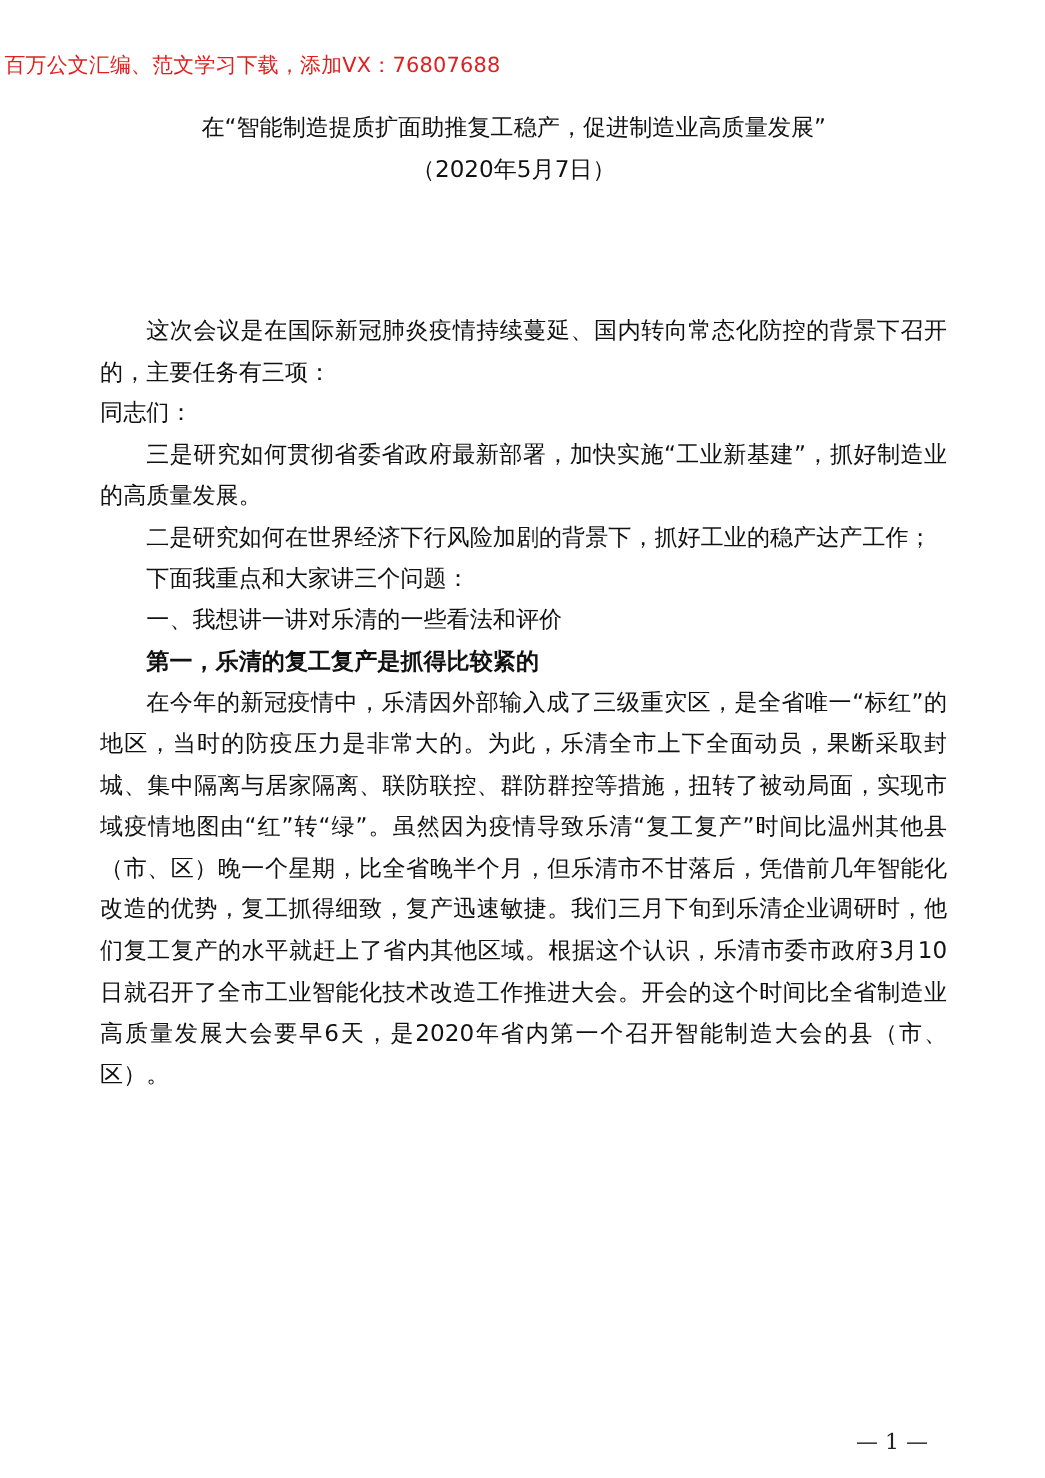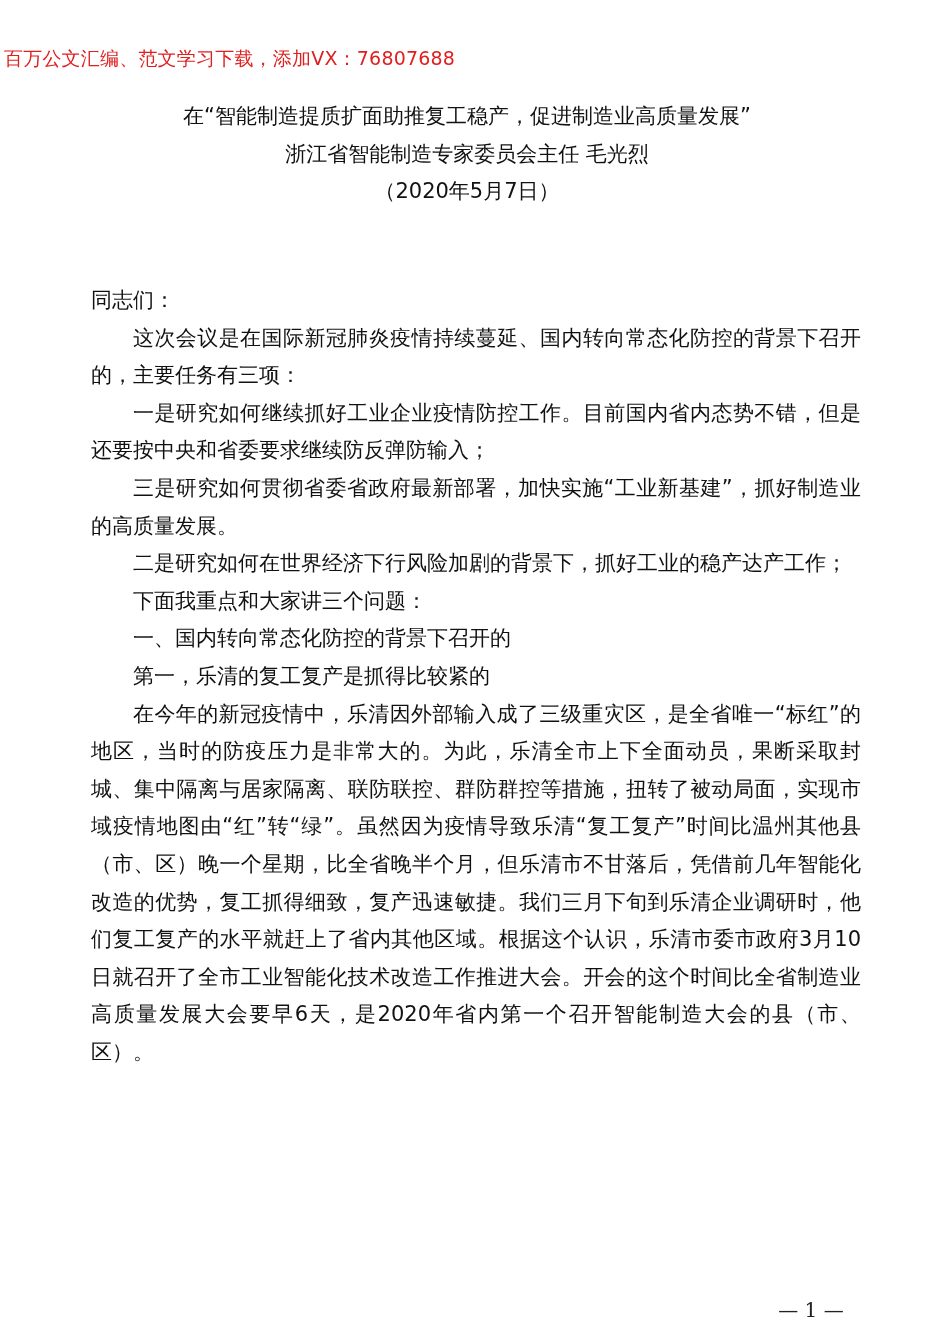--- a/index.html
+++ b/index.html
@@ -5,40 +5,38 @@
   html, body { margin:0; padding:0; background:#ffffff; }
   body { width:950px; height:1344px; position:relative; overflow:hidden;
          font-family:"DejaVu Sans","Liberation Sans",sans-serif; color:#111; }
   .banner { position:absolute; top:46px; left:4px; width:950px; 
             font-size:19px; color:#e02020; letter-spacing:0.2px; }
   .title-block { position:absolute; top:98px; left:0; width:934px; text-align:center; }
   .title-line { font-size:21px; line-height:37.5px; height:37.5px; white-space:nowrap; }
   .body { position:absolute; top:282px; left:91px; width:770px; }
   .p { font-size:21px; line-height:37.6px; margin:0; text-align:justify; text-align-last:left; }
   .indent { text-indent:42px; }
-  .bold { font-weight:normal; }
+  .bold { font-weight:bold; }
   .page-num { position:absolute; top:1298px; left:766px; width:90px; text-align:center;
               font-family:"DejaVu Serif","Liberation Serif",serif; font-size:20px; color:#222; }
 </style>
 </head>
 <body>
 
 <div class="banner">百万公文汇编、范文学习下载，添加VX：76807688</div>
 
 <div class="title-block">
   <div class="title-line">在“智能制造提质扩面助推复工稳产，促进制造业高质量发展”</div>
-  <div class="title-line">浙江省智能制造专家委员会主任  毛光烈</div>
   <div class="title-line">（2020年5月7日）</div>
 </div>
 
 <div class="body">
+  <p class="p indent">这次会议是在国际新冠肺炎疫情持续蔓延、国内转向常态化防控的背景下召开的，主要任务有三项：</p>
   <p class="p">同志们：</p>
-  <p class="p indent">这次会议是在国际新冠肺炎疫情持续蔓延、国内转向常态化防控的背景下召开的，主要任务有三项：</p>
-  <p class="p indent">一是研究如何继续抓好工业企业疫情防控工作。目前国内省内态势不错，但是还要按中央和省委要求继续防反弹防输入；</p>
   <p class="p indent">三是研究如何贯彻省委省政府最新部署，加快实施“工业新基建”，抓好制造业的高质量发展。</p>
   <p class="p indent">二是研究如何在世界经济下行风险加剧的背景下，抓好工业的稳产达产工作；</p>
   <p class="p indent">下面我重点和大家讲三个问题：</p>
-  <p class="p indent">一、国内转向常态化防控的背景下召开的</p>
+  <p class="p indent">一、我想讲一讲对乐清的一些看法和评价</p>
   <p class="p indent bold">第一，乐清的复工复产是抓得比较紧的</p>
   <p class="p indent">在今年的新冠疫情中，乐清因外部输入成了三级重灾区，是全省唯一“标红”的地区，当时的防疫压力是非常大的。为此，乐清全市上下全面动员，果断采取封城、集中隔离与居家隔离、联防联控、群防群控等措施，扭转了被动局面，实现市域疫情地图由“红”转“绿”。虽然因为疫情导致乐清“复工复产”时间比温州其他县（市、区）晚一个星期，比全省晚半个月，但乐清市不甘落后，凭借前几年智能化改造的优势，复工抓得细致，复产迅速敏捷。我们三月下旬到乐清企业调研时，他们复工复产的水平就赶上了省内其他区域。根据这个认识，乐清市委市政府3月10日就召开了全市工业智能化技术改造工作推进大会。开会的这个时间比全省制造业高质量发展大会要早6天，是2020年省内第一个召开智能制造大会的县（市、区）。</p>
 </div>
 
 <div class="page-num">— 1 —</div>
 
 </body></html>

